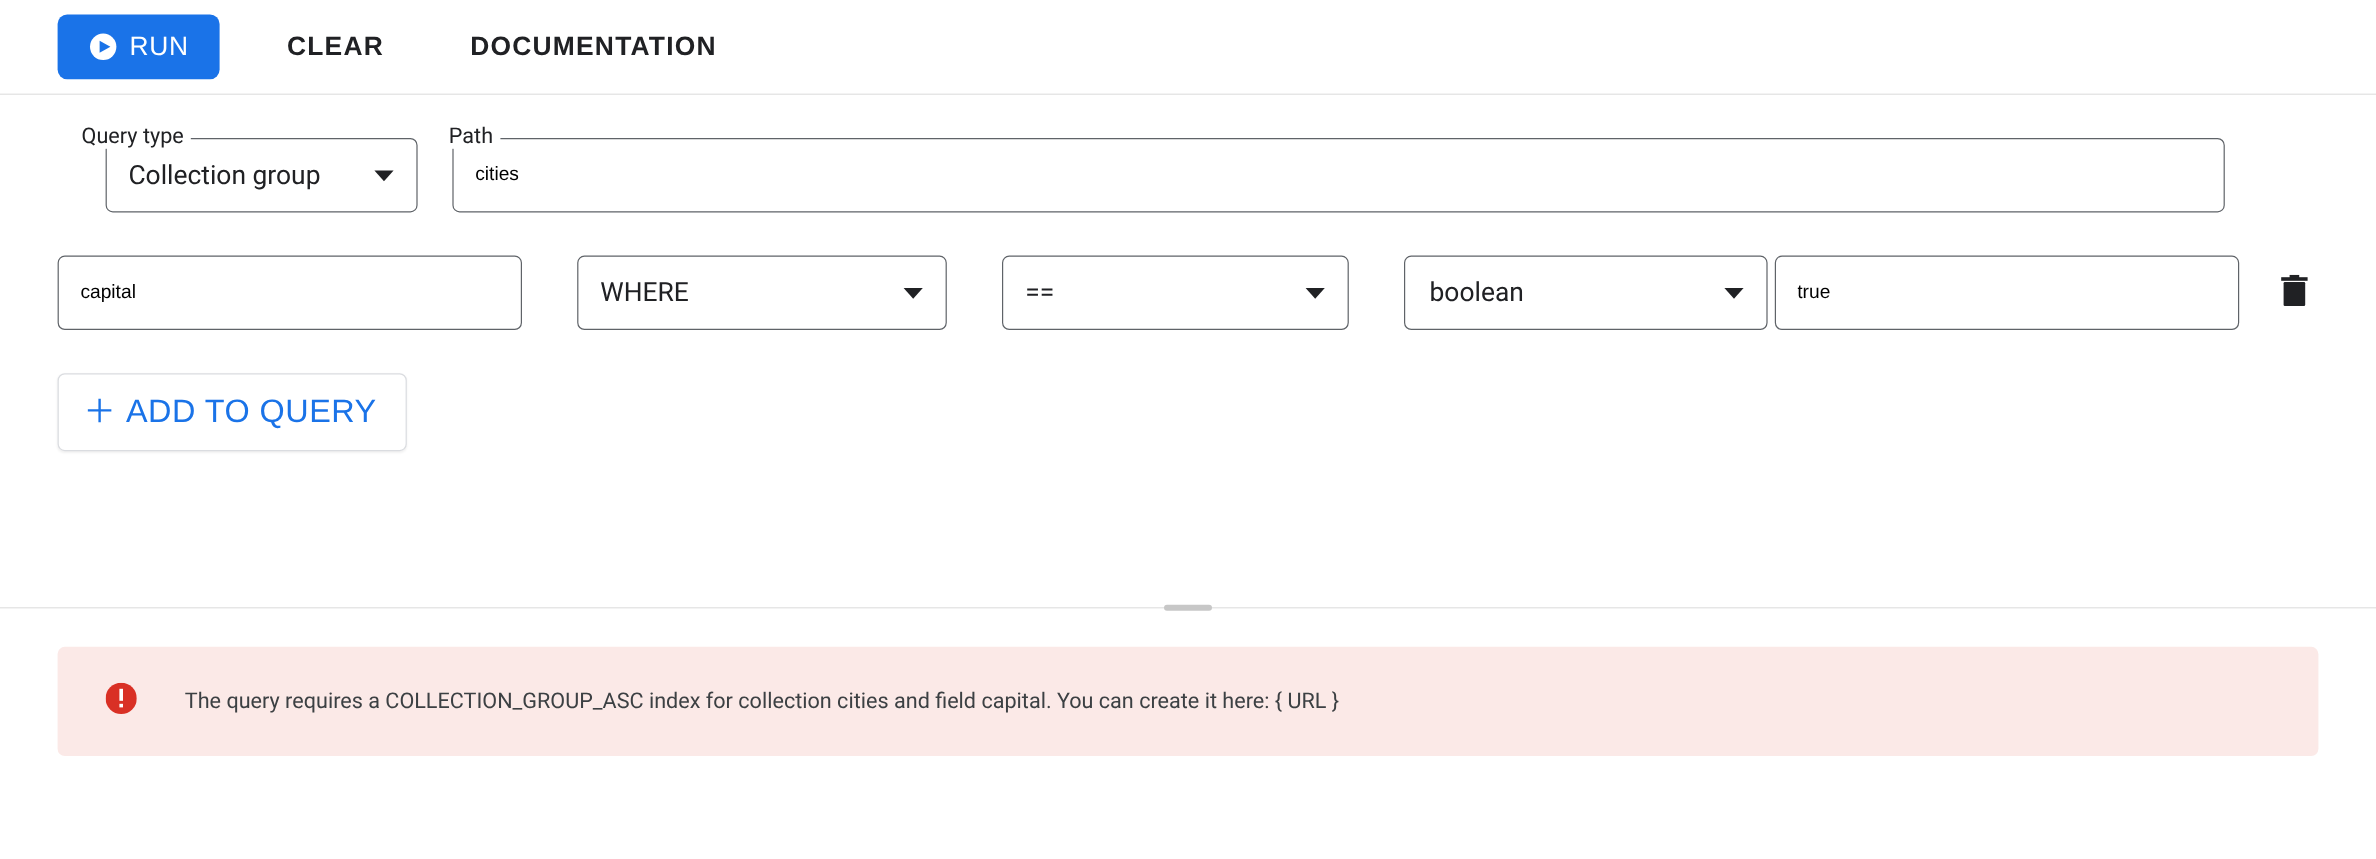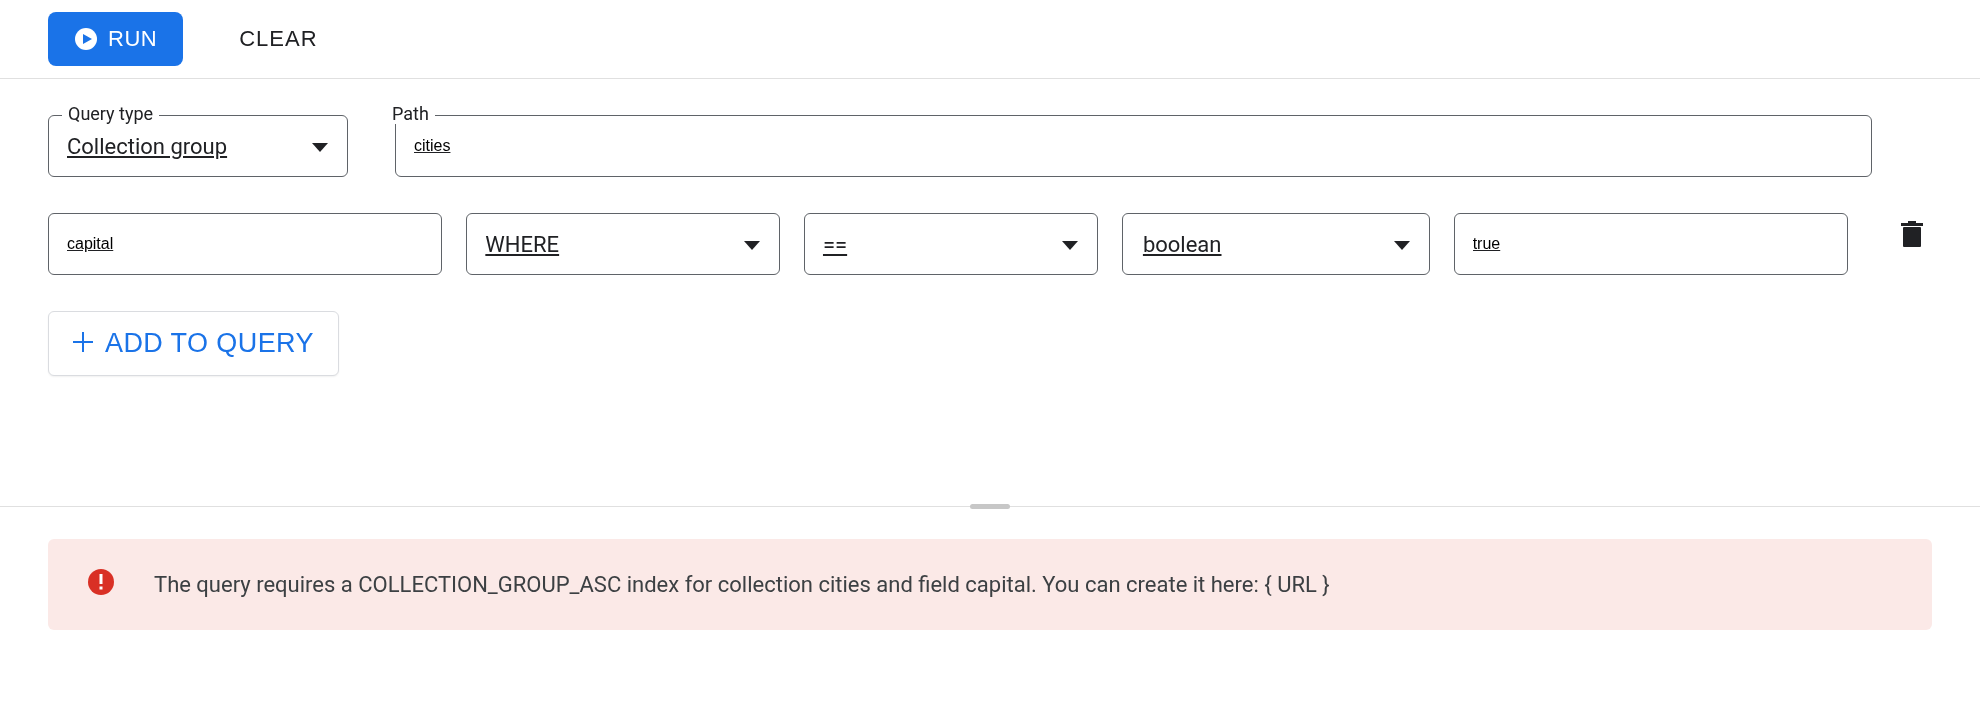--- a/index.html
+++ b/index.html
@@ -32,35 +32,34 @@
     cursor: pointer;
   }
   .run-btn .play-icon {
     width: 24px; height: 24px;
     display: inline-flex; align-items: center; justify-content: center;
   }
   .txt-btn {
     background: none;
     border: none;
     font-size: 22px;
-    font-weight: 400;
+    font-weight: 700;
     letter-spacing: 1px;
     color: #202124;
     cursor: pointer;
     padding: 10px 16px;
   }
   .builder {
     padding: 36px 48px 60px 48px;
   }
   .row {
     display: flex;
-    gap: 24px;
-    align-items: flex-start;
+    gap: 6px;
+    align-items: center;
     margin-bottom: 36px;
-    text-decoration: underline;
   }
   .field {
     position: relative;
   }
   .field-label {
     position: absolute;
     top: -12px;
     left: 14px;
     background: #fff;
     padding: 0 6px;
@@ -80,20 +79,21 @@
   }
   .control input {
     border: none;
     outline: none;
     font-size: 16px;
     width: 100%;
     background: transparent;
   }
   .select {
     justify-content: space-between;
+    margin-left: 40px;
   }
   .chevron {
     margin-left: 16px;
     flex-shrink: 0;
   }
   .w-query-type { width: 300px; }
   .w-path { flex: 1; max-width: 1500px; }
   .w-clause { width: 318px; }
   .w-field { width: 400px; }
   .w-op { width: 298px; }
@@ -138,41 +138,42 @@
     transform: translateX(-50%);
   }
   .error-banner {
     margin: 32px 48px;
     background: #fbe9e7;
     border-radius: 6px;
     padding: 30px 40px;
     display: flex;
     align-items: center;
     gap: 40px;
-    font-size: 22px;
+    font-size: 18px;
     color: #3c4043;
   }
   .error-icon {
     flex-shrink: 0;
   }
 </style>
 </head>
 <body>
 
 <div class="toolbar">
   <button class="run-btn">
     <span class="play-icon">
       <svg width="24" height="24" viewBox="0 0 24 24">
           <circle cx="12" cy="12" r="11" fill="#fff"></circle>
           <path d="M9 7l9 5-9 5z" fill="#1a73e8"></path>
         </svg>
     </span>
     <span>RUN</span>
   </button>
   <button class="txt-btn">CLEAR</button>
+  <button class="txt-btn">DOCUMENTATION</button>
 </div>
 
 <div class="builder">
 
   
   <div class="row">
     <div class="field w-query-type">
       <span class="field-label">Query type</span>
       <div class="control select">
         <span>Collection group</span>

